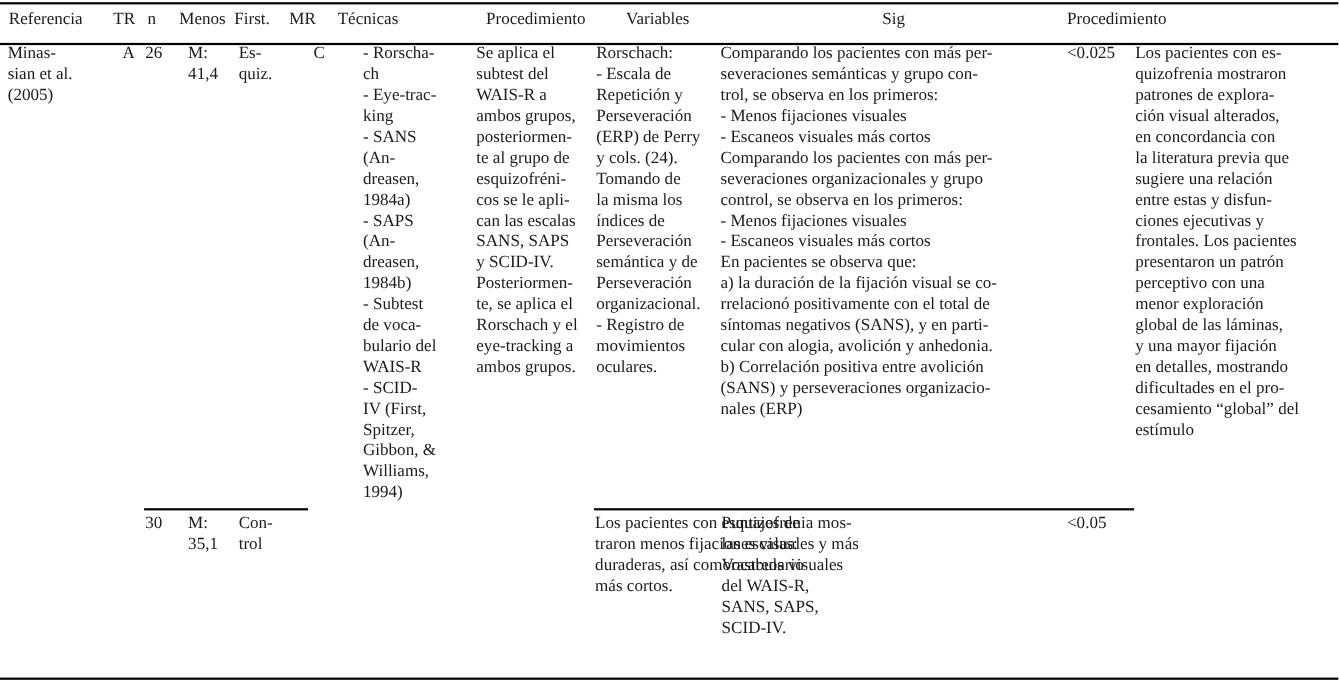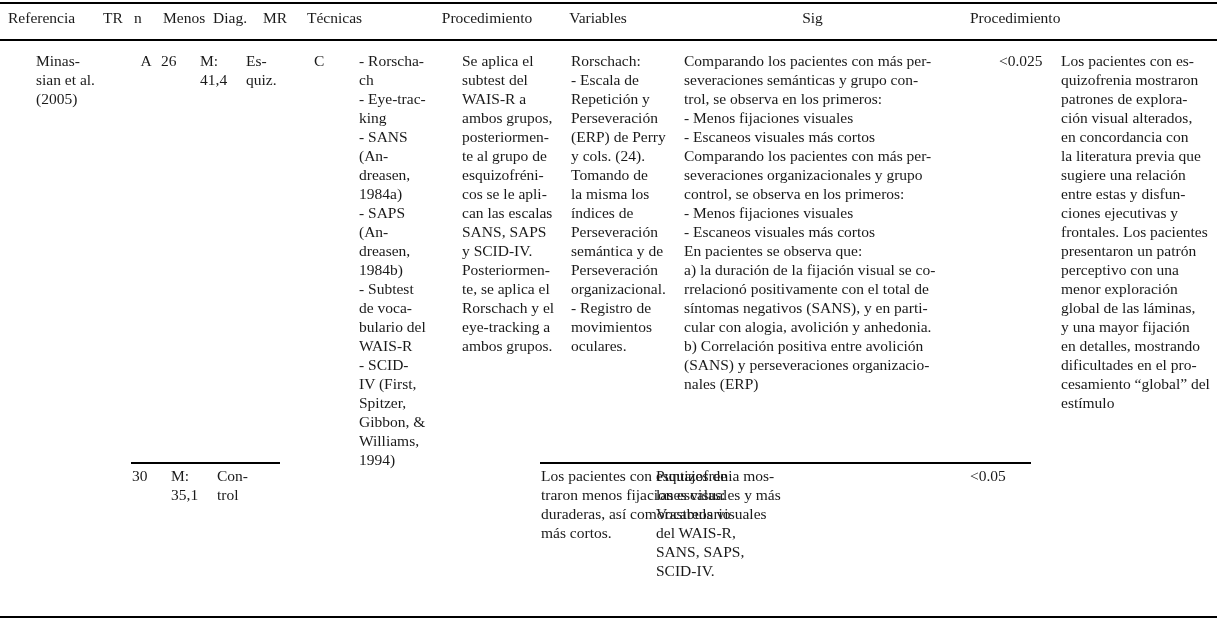--- a/index.html
+++ b/index.html
@@ -21,21 +21,21 @@
   .rule-bottom{left:0;top:616px;width:1217px;height:2px;}
 
   .grid-row{
     position:absolute;left:0;
     display:grid;
     grid-template-columns:103px 28px 30px 52px 49px 68px 103px 108px 114px 315px 62px 185px;
     align-items:start;
     width:1149px;
   }
   .hdr-row{top:8px;}
-  .body-row-1{top:51px;margin-left:29px;}
+  .body-row-1{top:39px;}
   .body-row-2{top:466px;}
 
   .cell{white-space:pre;overflow:visible;}
 
   
   .h1{padding-left:8px;}
   .h2{padding-left:0;}
   .h3{padding-left:3px;}
   .h4{padding-left:2px;}
   .h5{padding-left:0;}
@@ -62,21 +62,21 @@
 
 <div class="page">
 
   <div class="rule rule-top"></div>
 
   <div class="grid-row hdr-row">
     <div class="cell h1">Referencia</div>
     <div class="cell h2">TR</div>
     <div class="cell h3">n</div>
     <div class="cell h4">Menos</div>
-    <div class="cell h5">Diag.</div>
+    <div class="cell h5">First.</div>
     <div class="cell h6">MR</div>
     <div class="cell h7">Técnicas</div>
     <div class="cell h8">Procedimiento</div>
     <div class="cell h9">Variables</div>
     <div class="cell h11">Sig</div>
     <div class="cell h12">Procedimiento</div>
   </div>
 
   <div class="rule rule-header"></div>
 

